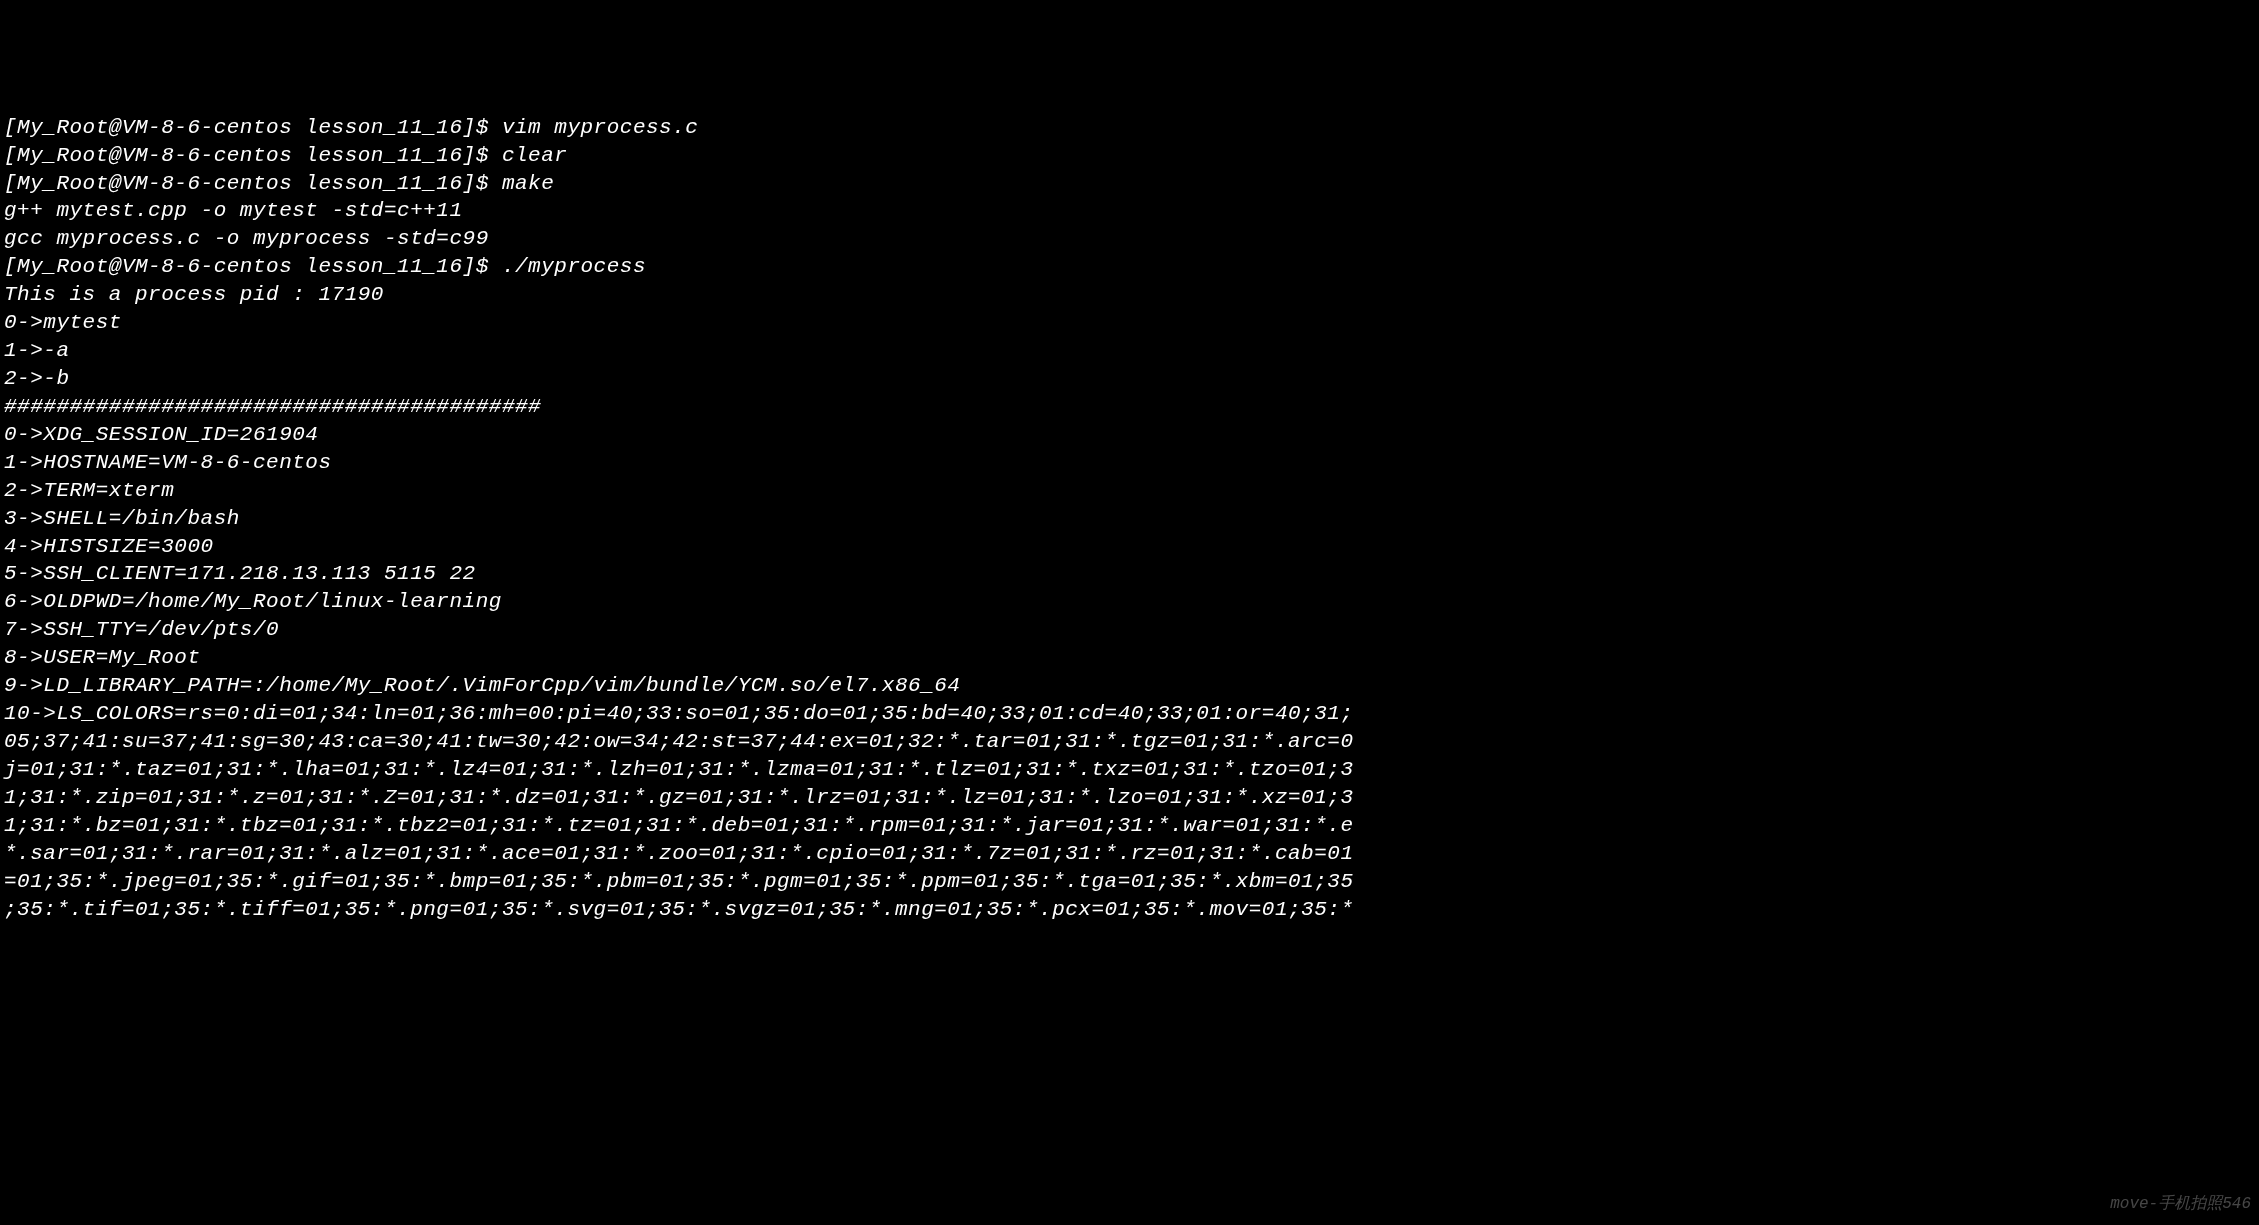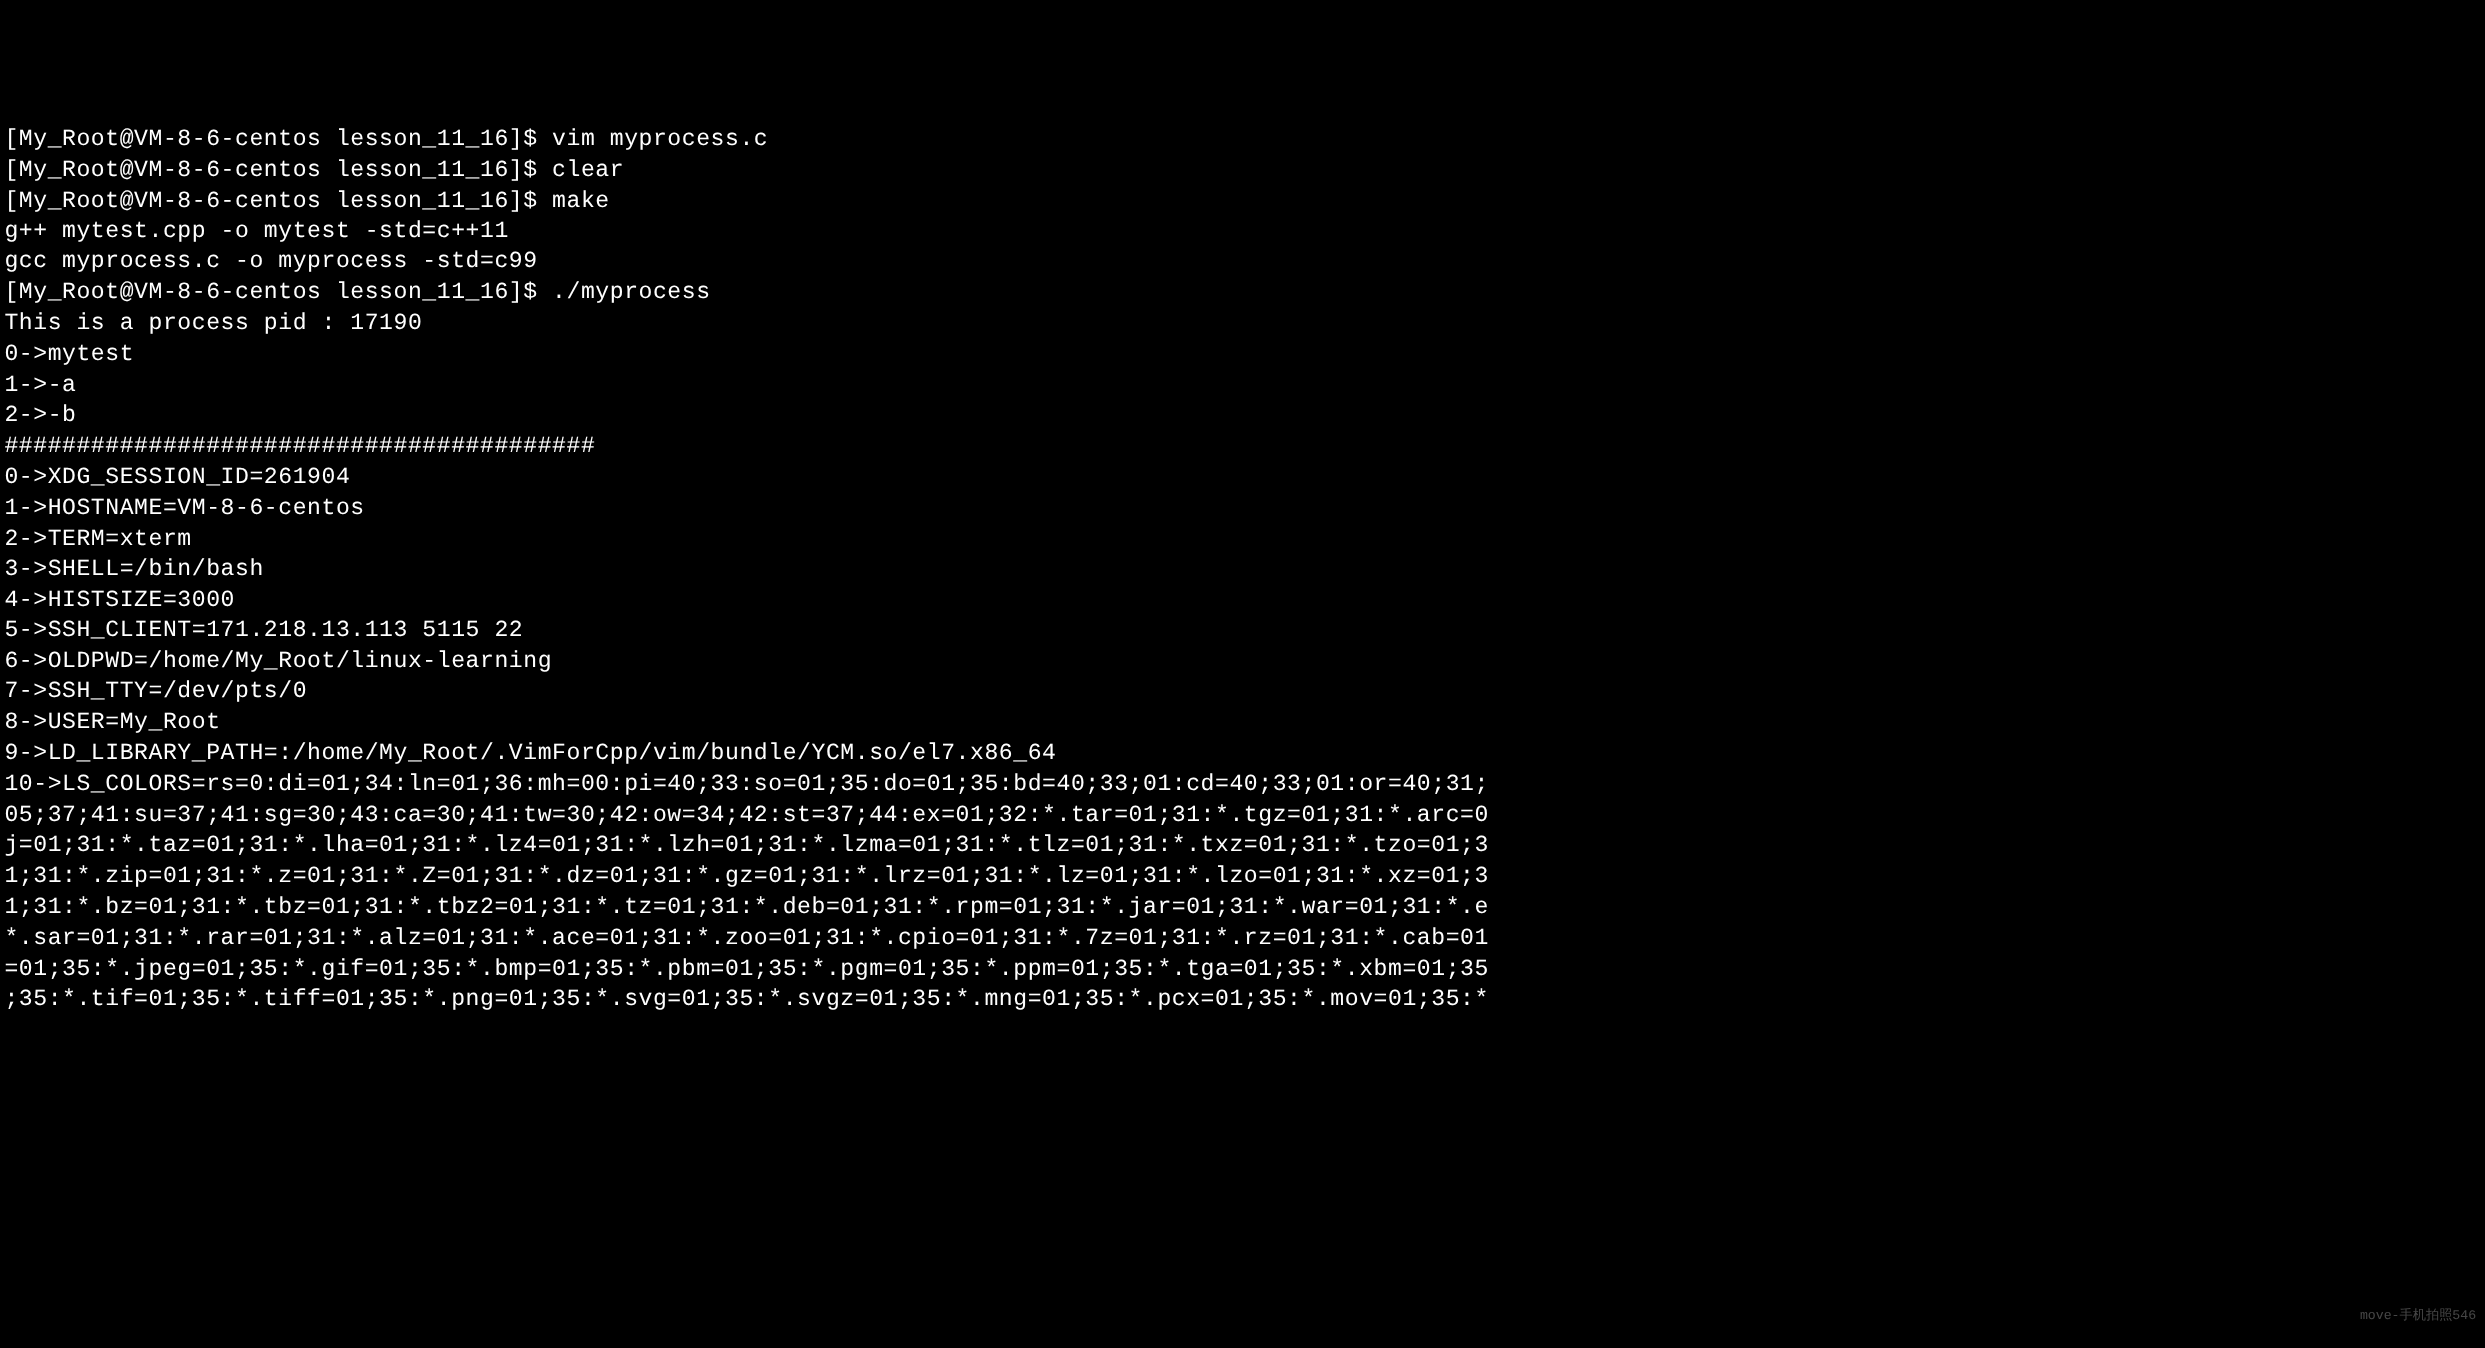--- a/index.html
+++ b/index.html
@@ -1,39 +1,40 @@
 <!DOCTYPE html>
 <html><head>
   <meta charset="utf-8">
   <style>
     * {
       margin: 0;
       padding: 0;
       box-sizing: border-box;
+      font-style: italic;
     }
     body {
       background-color: #000000;
       color: #ffffff;
       font-family: "Consolas", "Monaco", "Courier New", monospace;
       font-size: 21px;
       line-height: 1.33;
       padding: 2px 4px;
       white-space: pre;
       overflow: hidden;
       letter-spacing: 0.5px;
     }
     .terminal-line {
       display: block;
     }
     .watermark {
       position: fixed;
-      bottom: 20px;
+      bottom: 10px;
       right: 8px;
       color: rgba(200,200,200,0.35);
-      font-size: 12px;
+      font-size: 16px;
       letter-spacing: 0;
     }
   </style>
 </head>
 <body>
 
 
 
 <div id="terminal-container"><span class="terminal-line">[My_Root@VM-8-6-centos lesson_11_16]$ vim myprocess.c</span><span class="terminal-line">[My_Root@VM-8-6-centos lesson_11_16]$ clear</span><span class="terminal-line">[My_Root@VM-8-6-centos lesson_11_16]$ make</span><span class="terminal-line">g++ mytest.cpp -o mytest -std=c++11</span><span class="terminal-line">gcc myprocess.c -o myprocess -std=c99</span><span class="terminal-line">[My_Root@VM-8-6-centos lesson_11_16]$ ./myprocess</span><span class="terminal-line">This is a process pid : 17190</span><span class="terminal-line">0-&gt;mytest</span><span class="terminal-line">1-&gt;-a</span><span class="terminal-line">2-&gt;-b</span><span class="terminal-line">#########################################</span><span class="terminal-line">0-&gt;XDG_SESSION_ID=261904</span><span class="terminal-line">1-&gt;HOSTNAME=VM-8-6-centos</span><span class="terminal-line">2-&gt;TERM=xterm</span><span class="terminal-line">3-&gt;SHELL=/bin/bash</span><span class="terminal-line">4-&gt;HISTSIZE=3000</span><span class="terminal-line">5-&gt;SSH_CLIENT=171.218.13.113 5115 22</span><span class="terminal-line">6-&gt;OLDPWD=/home/My_Root/linux-learning</span><span class="terminal-line">7-&gt;SSH_TTY=/dev/pts/0</span><span class="terminal-line">8-&gt;USER=My_Root</span><span class="terminal-line">9-&gt;LD_LIBRARY_PATH=:/home/My_Root/.VimForCpp/vim/bundle/YCM.so/el7.x86_64</span><span class="terminal-line">10-&gt;LS_COLORS=rs=0:di=01;34:ln=01;36:mh=00:pi=40;33:so=01;35:do=01;35:bd=40;33;01:cd=40;33;01:or=40;31;</span><span class="terminal-line">05;37;41:su=37;41:sg=30;43:ca=30;41:tw=30;42:ow=34;42:st=37;44:ex=01;32:*.tar=01;31:*.tgz=01;31:*.arc=0</span><span class="terminal-line">j=01;31:*.taz=01;31:*.lha=01;31:*.lz4=01;31:*.lzh=01;31:*.lzma=01;31:*.tlz=01;31:*.txz=01;31:*.tzo=01;3</span><span class="terminal-line">1;31:*.zip=01;31:*.z=01;31:*.Z=01;31:*.dz=01;31:*.gz=01;31:*.lrz=01;31:*.lz=01;31:*.lzo=01;31:*.xz=01;3</span><span class="terminal-line">1;31:*.bz=01;31:*.tbz=01;31:*.tbz2=01;31:*.tz=01;31:*.deb=01;31:*.rpm=01;31:*.jar=01;31:*.war=01;31:*.e</span><span class="terminal-line">*.sar=01;31:*.rar=01;31:*.alz=01;31:*.ace=01;31:*.zoo=01;31:*.cpio=01;31:*.7z=01;31:*.rz=01;31:*.cab=01</span><span class="terminal-line">=01;35:*.jpeg=01;35:*.gif=01;35:*.bmp=01;35:*.pbm=01;35:*.pgm=01;35:*.ppm=01;35:*.tga=01;35:*.xbm=01;35</span><span class="terminal-line">;35:*.tif=01;35:*.tiff=01;35:*.png=01;35:*.svg=01;35:*.svgz=01;35:*.mng=01;35:*.pcx=01;35:*.mov=01;35:*</span></div>
 <div class="watermark">move-手机拍照546</div>

